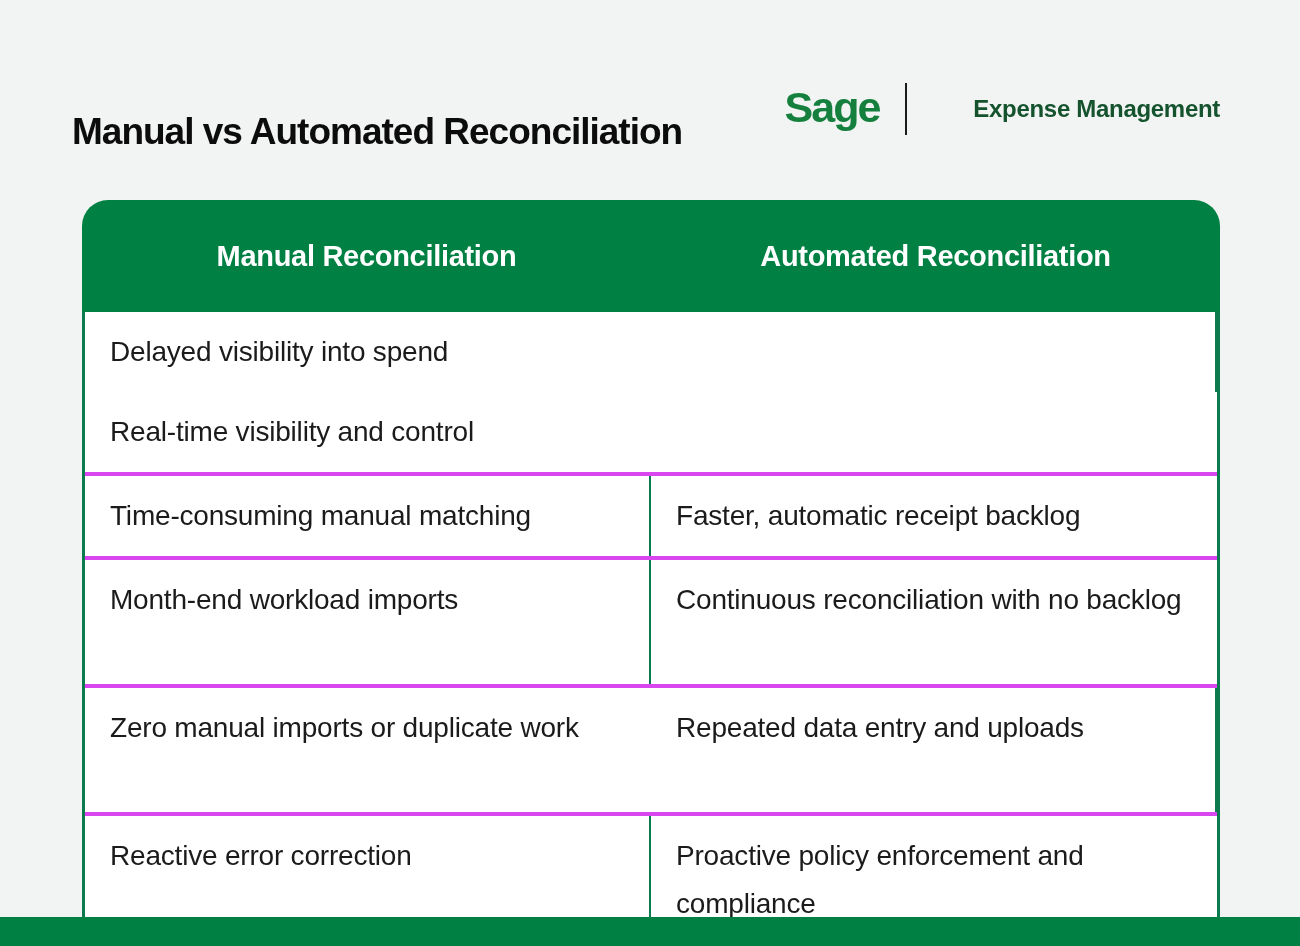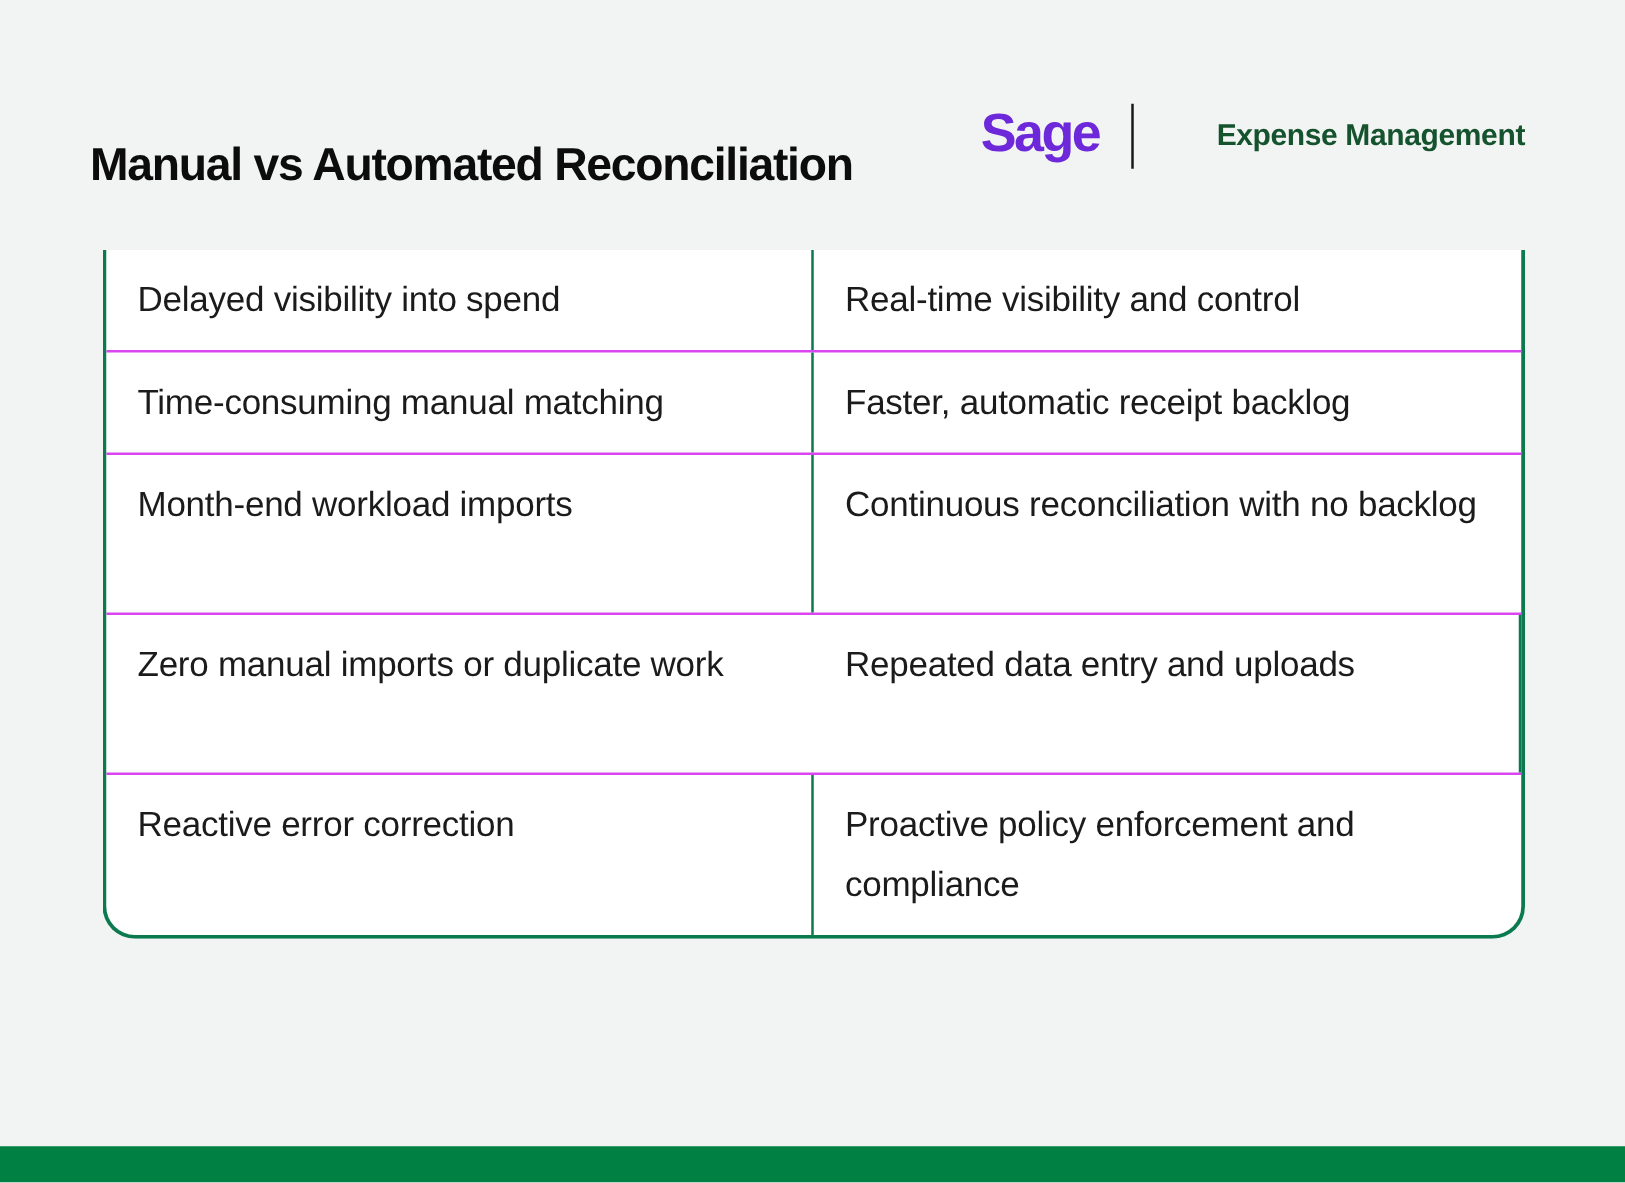--- a/index.html
+++ b/index.html
@@ -32,21 +32,21 @@
     right: 80px;
     display: flex;
     align-items: center;
     gap: 26px;
     height: 66px;
   }
   .brand-logo {
     font-size: 43px;
     font-weight: 700;
     letter-spacing: -2px;
-    color: #6d28d9;
+    color: #15803d;
     line-height: 1;
     padding-bottom: 4px;
   }
   .brand-divider {
     width: 2px;
     height: 52px;
     background: #1a1a1a;
   }
   .brand-product {
     font-size: 24px;
@@ -83,26 +83,27 @@
   }
   .cmp-tbody {
     background: #ffffff;
     border: 3px solid #0b7a4e;
     border-top: none;
     border-radius: 0 0 26px 26px;
     overflow: hidden;
   }
   .cmp-tr {
     display: flex;
-    border-top: 2px solid #d946ef;
+    border-top: 4px solid #d946ef;
     min-height: 80px;
     box-sizing: border-box;
   }
   .cmp-tr:first-child {
     border-top: none;
+    flex-direction: column;
   }
   .cmp-tr:nth-child(3),
   .cmp-tr:nth-child(4),
   .cmp-tr:nth-child(5) {
     min-height: 128px;
   }
   .cmp-td {
     flex: 1 1 50%;
     box-sizing: border-box;
     padding: 16px 25px;
@@ -131,20 +132,24 @@
 <h1 class="page-title">Manual vs Automated Reconciliation</h1>
 
 <div class="brand">
   <span class="brand-logo">Sage</span>
   <span class="brand-divider"></span>
   <span class="brand-product">Expense Management</span>
 </div>
 
 <div class="cmp-table">
 
+  <div class="cmp-thead">
+    <div class="cmp-th">Manual Reconciliation</div>
+    <div class="cmp-th">Automated Reconciliation</div>
+  </div>
 
   <div class="cmp-tbody">
 
     <div class="cmp-tr">
       <div class="cmp-td manual">Delayed visibility into spend</div>
       <div class="cmp-td automated">Real-time visibility and control</div>
     </div>
 
     <div class="cmp-tr">
       <div class="cmp-td manual">Time-consuming manual matching</div>

